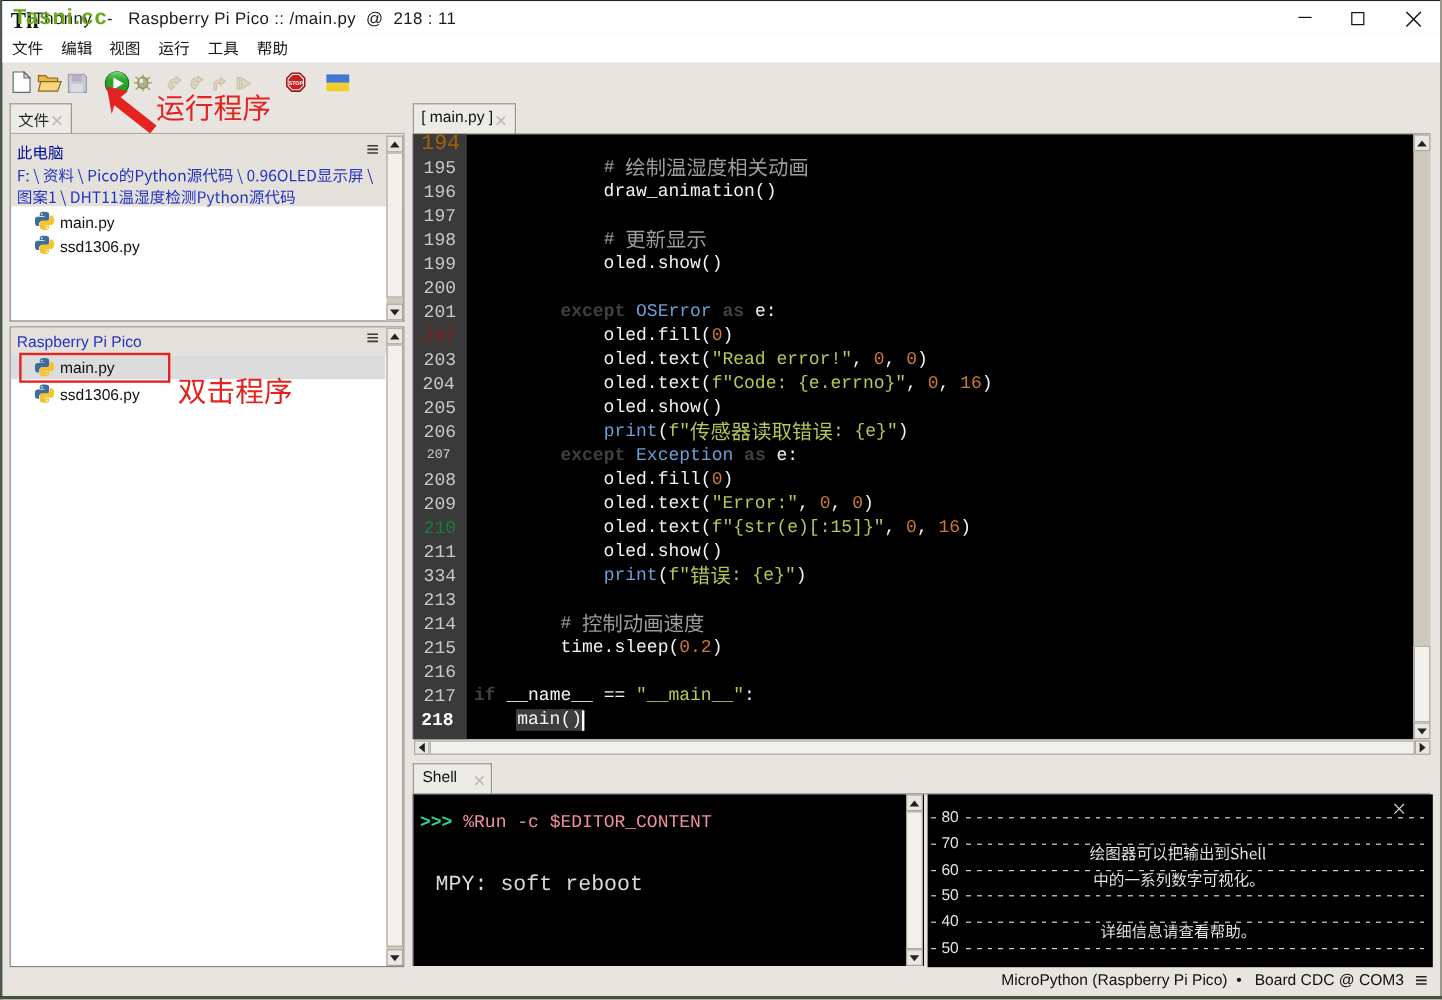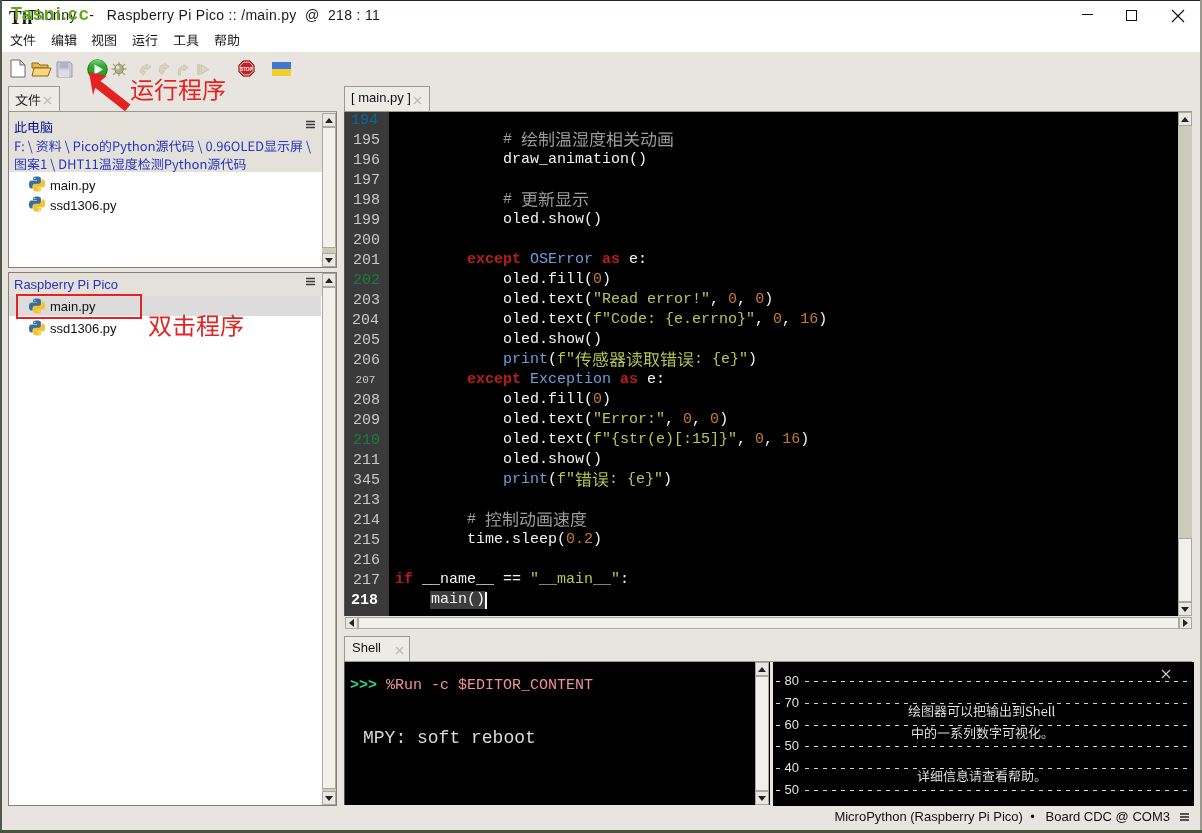--- a/index.html
+++ b/index.html
@@ -4,21 +4,21 @@
 html,body{width:1202px;height:833px;overflow:hidden}
 body{font-family:"Liberation Sans",sans-serif;background:#e8e5e0;position:relative}
 .abs{position:absolute}
 .mono{font-family:"Liberation Mono",monospace}
 .tab{position:absolute;background:#ecebe6;border:1px solid #9b9890;border-bottom:none;height:26px}
 .sb{position:absolute;background:#cdc9bd}
 .sbb{position:absolute;background:#e9e7e1;border:1px solid #aaa79c;display:flex;align-items:center;justify-content:center}
 .sbt{position:absolute;background:#f2f0ea;border:1px solid #aba89d}
 .tri{width:0;height:0}
 .cl{position:absolute;left:395px;white-space:pre;font-family:"Liberation Mono",monospace;font-size:15px;line-height:20px;height:20px;color:#f2f2f2}
-.k{color:#b91c1c;font-weight:bold}.nm{color:#6d9ed9}.s{color:#b9c655}.n{color:#cd7832}.c{color:#9e9e9e}
+.k{color:#404040;font-weight:bold}.nm{color:#6d9ed9}.s{color:#b9c655}.n{color:#cd7832}.c{color:#9e9e9e}
 .sp{display:inline-block}
 </style></head><body>
 <div class="abs" style="left:0;top:0;width:1202px;height:1px;background:#1d2b1d"></div>
 <div class="abs" style="left:0;top:0;width:2px;height:833px;background:#4b584b"></div>
 <div class="abs" style="left:1200px;top:0;width:2px;height:833px;background:#9b9890"></div>
 <div class="abs" style="left:0;top:830px;width:1202px;height:3px;background:#47523f"></div>
 <div class="abs" style="left:2px;top:1px;width:1198px;height:27px;background:#fff"></div>
 <div class="abs" style="left:9px;top:7px;font-family:'Liberation Serif',serif;font-weight:bold;font-size:19px;color:#111">Th</div>
 <div class="abs" style="left:28px;top:7px;font-size:14px;letter-spacing:0.32px;color:#1a1a1a">Thonny&nbsp; &nbsp;-&nbsp; &nbsp;Raspberry Pi Pico :: /main.py&nbsp; @&nbsp; 218 : 11</div>
 <div class="abs" style="left:11px;top:4px;font-size:18px;letter-spacing:1px;font-weight:bold;color:#67a81b">Tasni.cc</div>
@@ -173,39 +173,39 @@
     <path d="M20.1 -16.6C19.5 -12.7 18.3 -9.4 16.8 -6.7C15.5 -9.6 14.7 -12.9 14.1 -16.6ZM11.8 -18.3V-16.6H12.4C13.1 -12.1 14.1 -8.2 15.7 -4.9C14.0 -2.6 11.9 -0.8 9.6 0.4C10.1 0.7 10.6 1.4 10.8 1.9C13.1 0.7 15.0 -1.0 16.7 -3.1C18.0 -1.0 19.7 0.7 21.8 2.0C22.1 1.5 22.7 0.8 23.1 0.4C20.9 -0.7 19.2 -2.5 17.8 -4.8C19.9 -8.1 21.4 -12.5 22.1 -18.0L20.9 -18.4L20.6 -18.3ZM1.8 -13.1C3.3 -11.2 4.9 -9.1 6.3 -7.0C4.9 -3.6 3.0 -1.1 0.8 0.5C1.3 0.8 1.9 1.5 2.2 1.9C4.3 0.2 6.1 -2.1 7.5 -5.1C8.4 -3.7 9.2 -2.4 9.7 -1.2L11.2 -2.4C10.6 -3.8 9.6 -5.4 8.4 -7.2C9.6 -10.2 10.4 -13.8 10.8 -18.0L9.7 -18.4L9.4 -18.3H1.5V-16.6H8.9C8.5 -13.8 7.9 -11.2 7.1 -9.0C5.8 -10.7 4.4 -12.5 3.1 -14.1Z M27.6 -7.2V0.6H42.6V1.9H44.4V-7.2H42.6V-1.2H37.0V-9.1H46.5V-10.9H37.0V-14.6H44.8V-16.4H37.0V-20.1H35.1V-16.4H27.3V-14.6H35.1V-10.9H25.6V-9.1H35.1V-1.2H29.4V-7.2Z M60.8 -17.6H68.0V-13.2H60.8ZM59.1 -19.2V-11.6H69.8V-19.2ZM58.8 -5.0V-3.5H63.5V-0.3H57.1V1.3H71.1V-0.3H65.2V-3.5H70.1V-5.0H65.2V-7.9H70.6V-9.5H58.2V-7.9H63.5V-5.0ZM56.7 -19.8C54.9 -19.0 51.7 -18.3 49.0 -17.9C49.2 -17.5 49.5 -16.9 49.6 -16.5C50.7 -16.6 51.9 -16.8 53.1 -17.1V-13.4H49.2V-11.7H52.8C51.9 -9.0 50.2 -5.8 48.7 -4.1C49.0 -3.7 49.4 -3.0 49.6 -2.5C50.8 -4.0 52.1 -6.3 53.1 -8.8V1.9H54.9V-8.5C55.7 -7.5 56.6 -6.2 57.0 -5.5L58.1 -6.9C57.6 -7.5 55.6 -9.6 54.9 -10.2V-11.7H57.9V-13.4H54.9V-17.5C56.0 -17.8 57.0 -18.1 57.9 -18.4Z M80.9 -10.5C82.5 -9.8 84.4 -8.9 86.0 -8.1H77.5V-6.5H85.0V-0.2C85.0 0.2 84.9 0.3 84.4 0.3C84.0 0.3 82.3 0.3 80.6 0.3C80.8 0.8 81.1 1.4 81.2 1.9C83.4 1.9 84.8 1.9 85.7 1.7C86.5 1.4 86.8 0.9 86.8 -0.2V-6.5H92.0C91.2 -5.4 90.3 -4.3 89.5 -3.5L90.9 -2.8C92.2 -4.0 93.5 -5.9 94.8 -7.6L93.5 -8.2L93.2 -8.1H88.7L88.9 -8.3C88.4 -8.5 87.8 -8.9 87.1 -9.2C89.1 -10.3 91.2 -11.8 92.6 -13.3L91.4 -14.2L91.0 -14.1H78.9V-12.6H89.4C88.3 -11.6 86.9 -10.7 85.5 -10.0C84.3 -10.5 83.1 -11.1 82.0 -11.5ZM83.3 -19.8C83.7 -19.1 84.1 -18.2 84.4 -17.5H74.9V-10.8C74.9 -7.3 74.7 -2.4 72.7 1.0C73.2 1.2 73.9 1.7 74.3 2.0C76.3 -1.7 76.6 -7.1 76.6 -10.8V-15.8H94.8V-17.5H86.5C86.1 -18.3 85.5 -19.4 85.0 -20.3Z" fill="#e32222"></path>
   </svg>
 <div class="tab" style="left:344px;top:86px;width:86px"></div>
 <div class="abs" style="left:351px;top:90px;font-size:13px;color:#111">[ main.py ]</div>
 <svg class="abs" style="left:413px;top:96px" width="9" height="9">
     <path d="M1 1 L8 8 M8 1 L1 8" stroke="#c4b8b8" stroke-width="1.4"></path>
   </svg>
 <div class="abs" style="left:344px;top:111px;width:848px;height:1px;background:#9b9890"></div>
 <div class="abs" style="left:344px;top:112px;width:834px;height:504px;background:#000;border-left:1px solid #555;overflow:hidden" id="ed"></div>
 <div class="abs" style="left:345px;top:112px;width:44px;height:504px;background:#3a3a3a"></div>
-<div class="abs mono" style="left:351px;top:112px;width:29px;font-size:15px;line-height:17px;color:#0369a1;font-weight:normal;text-align:left">194</div>
+<div class="abs mono" style="left:351px;top:112px;width:29px;font-size:18px;line-height:17px;color:#a16207;font-weight:normal;text-align:left">194</div>
 <div class="abs mono" style="left:351px;top:132px;width:29px;font-size:15px;line-height:17px;color:#c9c9c9;font-weight:normal;text-align:right">195</div>
 <div class="abs mono" style="left:351px;top:152px;width:29px;font-size:15px;line-height:17px;color:#c9c9c9;font-weight:normal;text-align:right">196</div>
 <div class="abs mono" style="left:351px;top:172px;width:29px;font-size:15px;line-height:17px;color:#c9c9c9;font-weight:normal;text-align:right">197</div>
 <div class="abs mono" style="left:351px;top:192px;width:29px;font-size:15px;line-height:17px;color:#c9c9c9;font-weight:normal;text-align:right">198</div>
 <div class="abs mono" style="left:351px;top:212px;width:29px;font-size:15px;line-height:17px;color:#c9c9c9;font-weight:normal;text-align:right">199</div>
 <div class="abs mono" style="left:351px;top:232px;width:29px;font-size:15px;line-height:17px;color:#c9c9c9;font-weight:normal;text-align:right">200</div>
 <div class="abs mono" style="left:351px;top:252px;width:29px;font-size:15px;line-height:17px;color:#c9c9c9;font-weight:normal;text-align:right">201</div>
-<div class="abs mono" style="left:351px;top:272px;width:29px;font-size:15px;line-height:17px;color:#15803d;font-weight:normal;text-align:right">202</div>
+<div class="abs mono" style="left:351px;top:272px;width:29px;font-size:15px;line-height:17px;color:#7f1d1d;font-weight:normal;text-align:right">202</div>
 <div class="abs mono" style="left:351px;top:292px;width:29px;font-size:15px;line-height:17px;color:#c9c9c9;font-weight:normal;text-align:right">203</div>
 <div class="abs mono" style="left:351px;top:312px;width:29px;font-size:15px;line-height:17px;color:#c9c9c9;font-weight:normal;text-align:center">204</div>
 <div class="abs mono" style="left:351px;top:332px;width:29px;font-size:15px;line-height:17px;color:#c9c9c9;font-weight:normal;text-align:right">205</div>
 <div class="abs mono" style="left:351px;top:352px;width:29px;font-size:15px;line-height:17px;color:#c9c9c9;font-weight:normal;text-align:right">206</div>
 <div class="abs mono" style="left:351px;top:372px;width:29px;font-size:11px;line-height:17px;color:#c9c9c9;font-weight:normal;text-align:center">207</div>
 <div class="abs mono" style="left:351px;top:392px;width:29px;font-size:15px;line-height:17px;color:#c9c9c9;font-weight:normal;text-align:right">208</div>
 <div class="abs mono" style="left:351px;top:412px;width:29px;font-size:15px;line-height:17px;color:#c9c9c9;font-weight:normal;text-align:right">209</div>
 <div class="abs mono" style="left:351px;top:432px;width:29px;font-size:15px;line-height:17px;color:#15803d;font-weight:normal;text-align:right">210</div>
 <div class="abs mono" style="left:351px;top:452px;width:29px;font-size:15px;line-height:17px;color:#c9c9c9;font-weight:normal;text-align:right">211</div>
-<div class="abs mono" style="left:351px;top:472px;width:29px;font-size:15px;line-height:17px;color:#c9c9c9;font-weight:normal;text-align:right">345</div>
+<div class="abs mono" style="left:351px;top:472px;width:29px;font-size:15px;line-height:17px;color:#c9c9c9;font-weight:normal;text-align:right">334</div>
 <div class="abs mono" style="left:351px;top:492px;width:29px;font-size:15px;line-height:17px;color:#c9c9c9;font-weight:normal;text-align:right">213</div>
 <div class="abs mono" style="left:351px;top:512px;width:29px;font-size:15px;line-height:17px;color:#c9c9c9;font-weight:normal;text-align:right">214</div>
 <div class="abs mono" style="left:351px;top:532px;width:29px;font-size:15px;line-height:17px;color:#c9c9c9;font-weight:normal;text-align:right">215</div>
 <div class="abs mono" style="left:351px;top:552px;width:29px;font-size:15px;line-height:17px;color:#c9c9c9;font-weight:normal;text-align:right">216</div>
 <div class="abs mono" style="left:351px;top:572px;width:29px;font-size:15px;line-height:17px;color:#c9c9c9;font-weight:normal;text-align:right">217</div>
 <div class="abs mono" style="left:351px;top:592px;width:29px;font-size:15px;line-height:17px;color:#fff;font-weight:bold;text-align:left">218</div>
 <div class="cl" style="top:130px">            <span class="c"># </span><span class="sp" style="width:153px"></span></div>
 <svg style="position:absolute;left:521.0px;top:126.1px;" width="155" height="27" viewBox="0 -19.7 155 27">
     <path d="M0.6 -0.9 1.0 0.3C2.4 -0.2 4.3 -1.0 6.1 -1.6L5.8 -2.7C3.9 -2.0 2.0 -1.3 0.6 -0.9ZM8.2 -8.6V-7.4H14.0V-8.6ZM1.0 -7.2C1.2 -7.3 1.6 -7.4 3.3 -7.6C2.7 -6.6 2.1 -5.8 1.9 -5.4C1.4 -4.8 1.0 -4.4 0.7 -4.3C0.8 -4.0 1.0 -3.4 1.1 -3.1C1.4 -3.3 2.0 -3.5 5.9 -4.5C5.8 -4.8 5.8 -5.3 5.8 -5.6L2.9 -4.9C4.1 -6.4 5.2 -8.3 6.1 -10.1L5.0 -10.8C4.7 -10.1 4.4 -9.4 4.0 -8.8L2.2 -8.6C3.1 -10.1 4.0 -12.0 4.7 -13.8L3.5 -14.3C2.9 -12.3 1.8 -10.0 1.4 -9.5C1.1 -8.9 0.8 -8.5 0.5 -8.4C0.7 -8.1 0.9 -7.4 1.0 -7.2ZM6.7 1.0C7.1 0.8 7.8 0.7 14.1 0.0C14.3 0.5 14.6 1.0 14.8 1.4L15.9 0.8C15.4 -0.3 14.2 -2.0 13.2 -3.3L12.2 -2.8C12.6 -2.3 13.1 -1.6 13.5 -1.0L8.6 -0.5C9.3 -1.7 10.3 -3.4 11.0 -4.5H15.6V-5.7H6.7V-4.5H9.6C8.9 -3.3 7.6 -1.2 7.3 -0.7C7.0 -0.4 6.6 -0.3 6.2 -0.2C6.4 0.1 6.6 0.7 6.7 1.0ZM10.8 -14.3C9.8 -12.0 8.0 -9.9 6.0 -8.6C6.2 -8.3 6.5 -7.7 6.7 -7.4C8.3 -8.6 9.9 -10.3 11.1 -12.2C12.2 -10.6 14.0 -8.8 15.6 -7.7C15.7 -8.0 16.0 -8.6 16.2 -8.9C14.6 -9.9 12.7 -11.7 11.6 -13.3L12.0 -14.0Z M28.5 -12.7V-3.3H29.7V-12.7ZM31.5 -14.1V-0.4C31.5 -0.1 31.4 -0.0 31.2 -0.0C30.9 -0.0 29.9 -0.0 28.9 -0.1C29.1 0.3 29.3 0.9 29.3 1.3C30.6 1.3 31.5 1.3 32.0 1.1C32.6 0.8 32.8 0.4 32.8 -0.4V-14.1ZM19.4 -13.9C19.1 -12.2 18.5 -10.5 17.7 -9.4C18.0 -9.3 18.6 -9.0 18.8 -8.9C19.1 -9.4 19.4 -10.0 19.7 -10.7H21.9V-8.9H17.8V-7.7H21.9V-6.0H18.5V-0.0H19.7V-4.8H21.9V1.3H23.1V-4.8H25.5V-1.3C25.5 -1.1 25.4 -1.1 25.3 -1.1C25.1 -1.1 24.5 -1.1 23.8 -1.1C24.0 -0.8 24.1 -0.3 24.2 0.0C25.1 0.0 25.8 0.0 26.1 -0.2C26.6 -0.4 26.7 -0.7 26.7 -1.3V-6.0H23.1V-7.7H27.3V-8.9H23.1V-10.7H26.6V-11.8H23.1V-14.2H21.9V-11.8H20.1C20.3 -12.4 20.5 -13.0 20.6 -13.6Z M41.6 -9.8H47.4V-8.1H41.6ZM41.6 -12.4H47.4V-10.8H41.6ZM40.4 -13.5V-7.0H48.6V-13.5ZM35.7 -13.2C36.7 -12.7 38.1 -11.9 38.8 -11.3L39.5 -12.4C38.8 -12.9 37.4 -13.7 36.3 -14.1ZM34.6 -8.5C35.8 -8.0 37.1 -7.2 37.8 -6.7L38.5 -7.7C37.8 -8.3 36.4 -9.0 35.3 -9.5ZM35.1 0.3 36.2 1.1C37.1 -0.5 38.2 -2.7 39.1 -4.4L38.1 -5.2C37.2 -3.3 36.0 -1.0 35.1 0.3ZM38.4 -0.3V0.9H50.4V-0.3H49.2V-5.6H39.8V-0.3ZM41.0 -0.3V-4.5H42.6V-0.3ZM43.6 -0.3V-4.5H45.3V-0.3ZM46.3 -0.3V-4.5H48.0V-0.3Z M58.4 -9.7H64.9V-8.0H58.4ZM58.4 -12.5H64.9V-10.8H58.4ZM57.2 -13.5V-7.0H66.1V-13.5ZM56.4 -5.0C57.1 -3.8 57.7 -2.2 57.9 -1.1L59.0 -1.5C58.8 -2.6 58.2 -4.2 57.5 -5.4ZM65.8 -5.5C65.4 -4.3 64.7 -2.6 64.1 -1.5L65.0 -1.1C65.6 -2.1 66.4 -3.8 67.0 -5.1ZM52.6 -13.2C53.6 -12.7 54.9 -11.9 55.5 -11.3L56.2 -12.3C55.6 -12.9 54.3 -13.7 53.3 -14.1ZM51.6 -8.7C52.7 -8.2 54.0 -7.4 54.6 -6.8L55.4 -7.9C54.7 -8.4 53.4 -9.2 52.4 -9.6ZM52.1 0.3 53.2 1.0C54.0 -0.6 55.0 -2.7 55.6 -4.5L54.6 -5.2C53.9 -3.3 52.8 -1.1 52.1 0.3ZM62.5 -6.4V-0.3H60.7V-6.4H59.6V-0.3H55.4V0.9H67.3V-0.3H63.7V-6.4Z M74.6 -10.9V-9.5H71.8V-8.4H74.6V-5.6H81.2V-8.4H83.9V-9.5H81.2V-10.9H79.9V-9.5H75.8V-10.9ZM79.9 -8.4V-6.6H75.8V-8.4ZM80.9 -3.5C80.1 -2.6 79.1 -1.9 77.8 -1.3C76.6 -1.9 75.7 -2.6 74.9 -3.5ZM72.1 -4.5V-3.5H74.3L73.7 -3.2C74.4 -2.3 75.3 -1.5 76.4 -0.8C74.9 -0.3 73.1 0.0 71.3 0.2C71.5 0.5 71.7 1.0 71.8 1.3C73.9 1.0 76.0 0.6 77.8 -0.1C79.5 0.6 81.5 1.1 83.6 1.4C83.8 1.0 84.1 0.5 84.4 0.3C82.5 0.1 80.7 -0.3 79.2 -0.8C80.7 -1.6 82.0 -2.7 82.7 -4.1L81.9 -4.6L81.7 -4.5ZM76.0 -14.1C76.3 -13.6 76.5 -13.1 76.7 -12.6H70.1V-8.0C70.1 -5.4 70.0 -1.8 68.6 0.8C69.0 0.9 69.5 1.2 69.8 1.4C71.2 -1.3 71.4 -5.3 71.4 -8.0V-11.4H84.1V-12.6H78.2C78.0 -13.1 77.6 -13.8 77.3 -14.4Z M94.3 -8.1H99.5V-5.1H94.3ZM94.3 -9.2V-12.1H99.5V-9.2ZM94.3 -3.9H99.5V-1.0H94.3ZM93.0 -13.3V1.2H94.3V0.2H99.5V1.2H100.7V-13.3ZM88.6 -14.3V-10.6H85.9V-9.4H88.5C87.9 -7.1 86.7 -4.4 85.5 -3.0C85.7 -2.7 86.0 -2.2 86.2 -1.8C87.1 -3.0 88.0 -4.9 88.6 -6.8V1.3H89.9V-6.4C90.5 -5.6 91.3 -4.5 91.6 -4.0L92.4 -5.0C92.0 -5.5 90.5 -7.3 89.9 -7.9V-9.4H92.3V-10.6H89.9V-14.3Z M105.8 -13.6C106.5 -12.7 107.2 -11.5 107.5 -10.7H104.2V-9.4H109.8V-7.3C109.8 -7.0 109.8 -6.7 109.8 -6.4H103.2V-5.1H109.5C109.0 -3.3 107.4 -1.3 102.8 0.2C103.2 0.5 103.6 1.1 103.7 1.3C108.1 -0.2 110.0 -2.2 110.8 -4.1C112.2 -1.5 114.4 0.4 117.4 1.3C117.6 0.9 118.0 0.3 118.3 0.0C115.2 -0.7 112.9 -2.6 111.6 -5.1H117.9V-6.4H111.2L111.3 -7.3V-9.4H117.0V-10.7H113.6C114.2 -11.6 114.9 -12.7 115.5 -13.8L114.1 -14.2C113.7 -13.2 112.9 -11.7 112.2 -10.7H107.5L108.7 -11.3C108.3 -12.1 107.6 -13.3 106.9 -14.1Z M120.5 -12.9V-11.7H127.1V-12.9ZM130.1 -14.0C130.1 -12.8 130.1 -11.6 130.1 -10.4H127.6V-9.1H130.0C129.8 -5.3 129.1 -1.7 126.8 0.4C127.1 0.6 127.6 1.0 127.8 1.3C130.3 -1.0 131.0 -4.9 131.3 -9.1H133.8C133.6 -3.1 133.4 -0.8 132.9 -0.3C132.8 -0.1 132.6 -0.1 132.3 -0.1C131.9 -0.1 131.0 -0.1 130.1 -0.2C130.3 0.2 130.4 0.7 130.4 1.1C131.3 1.2 132.3 1.2 132.8 1.1C133.3 1.1 133.7 0.9 134.0 0.5C134.6 -0.3 134.8 -2.7 135.1 -9.7C135.1 -9.9 135.1 -10.4 135.1 -10.4H131.3C131.3 -11.6 131.4 -12.8 131.4 -14.0ZM120.5 -0.7 120.5 -0.8V-0.7C120.9 -1.0 121.5 -1.2 126.3 -2.2L126.6 -1.1L127.7 -1.5C127.4 -2.7 126.6 -4.7 126.0 -6.2L124.9 -5.9C125.3 -5.1 125.6 -4.2 125.9 -3.3L121.9 -2.4C122.5 -4.0 123.2 -5.9 123.6 -7.7H127.4V-8.8H119.9V-7.7H122.3C121.8 -5.7 121.1 -3.7 120.9 -3.1C120.6 -2.5 120.4 -2.0 120.1 -1.9C120.3 -1.6 120.4 -1.0 120.5 -0.7Z M137.6 -13.2V-12.0H151.5V-13.2ZM140.4 -10.1V-2.4H148.6V-10.1ZM141.5 -5.7H143.9V-3.5H141.5ZM145.0 -5.7H147.4V-3.5H145.0ZM141.5 -9.0H143.9V-6.8H141.5ZM145.0 -9.0H147.4V-6.8H145.0ZM137.5 -8.9V0.5H150.2V1.3H151.5V-9.1H150.2V-0.7H138.8V-8.9Z" fill="#9e9e9e"></path>
   </svg>

